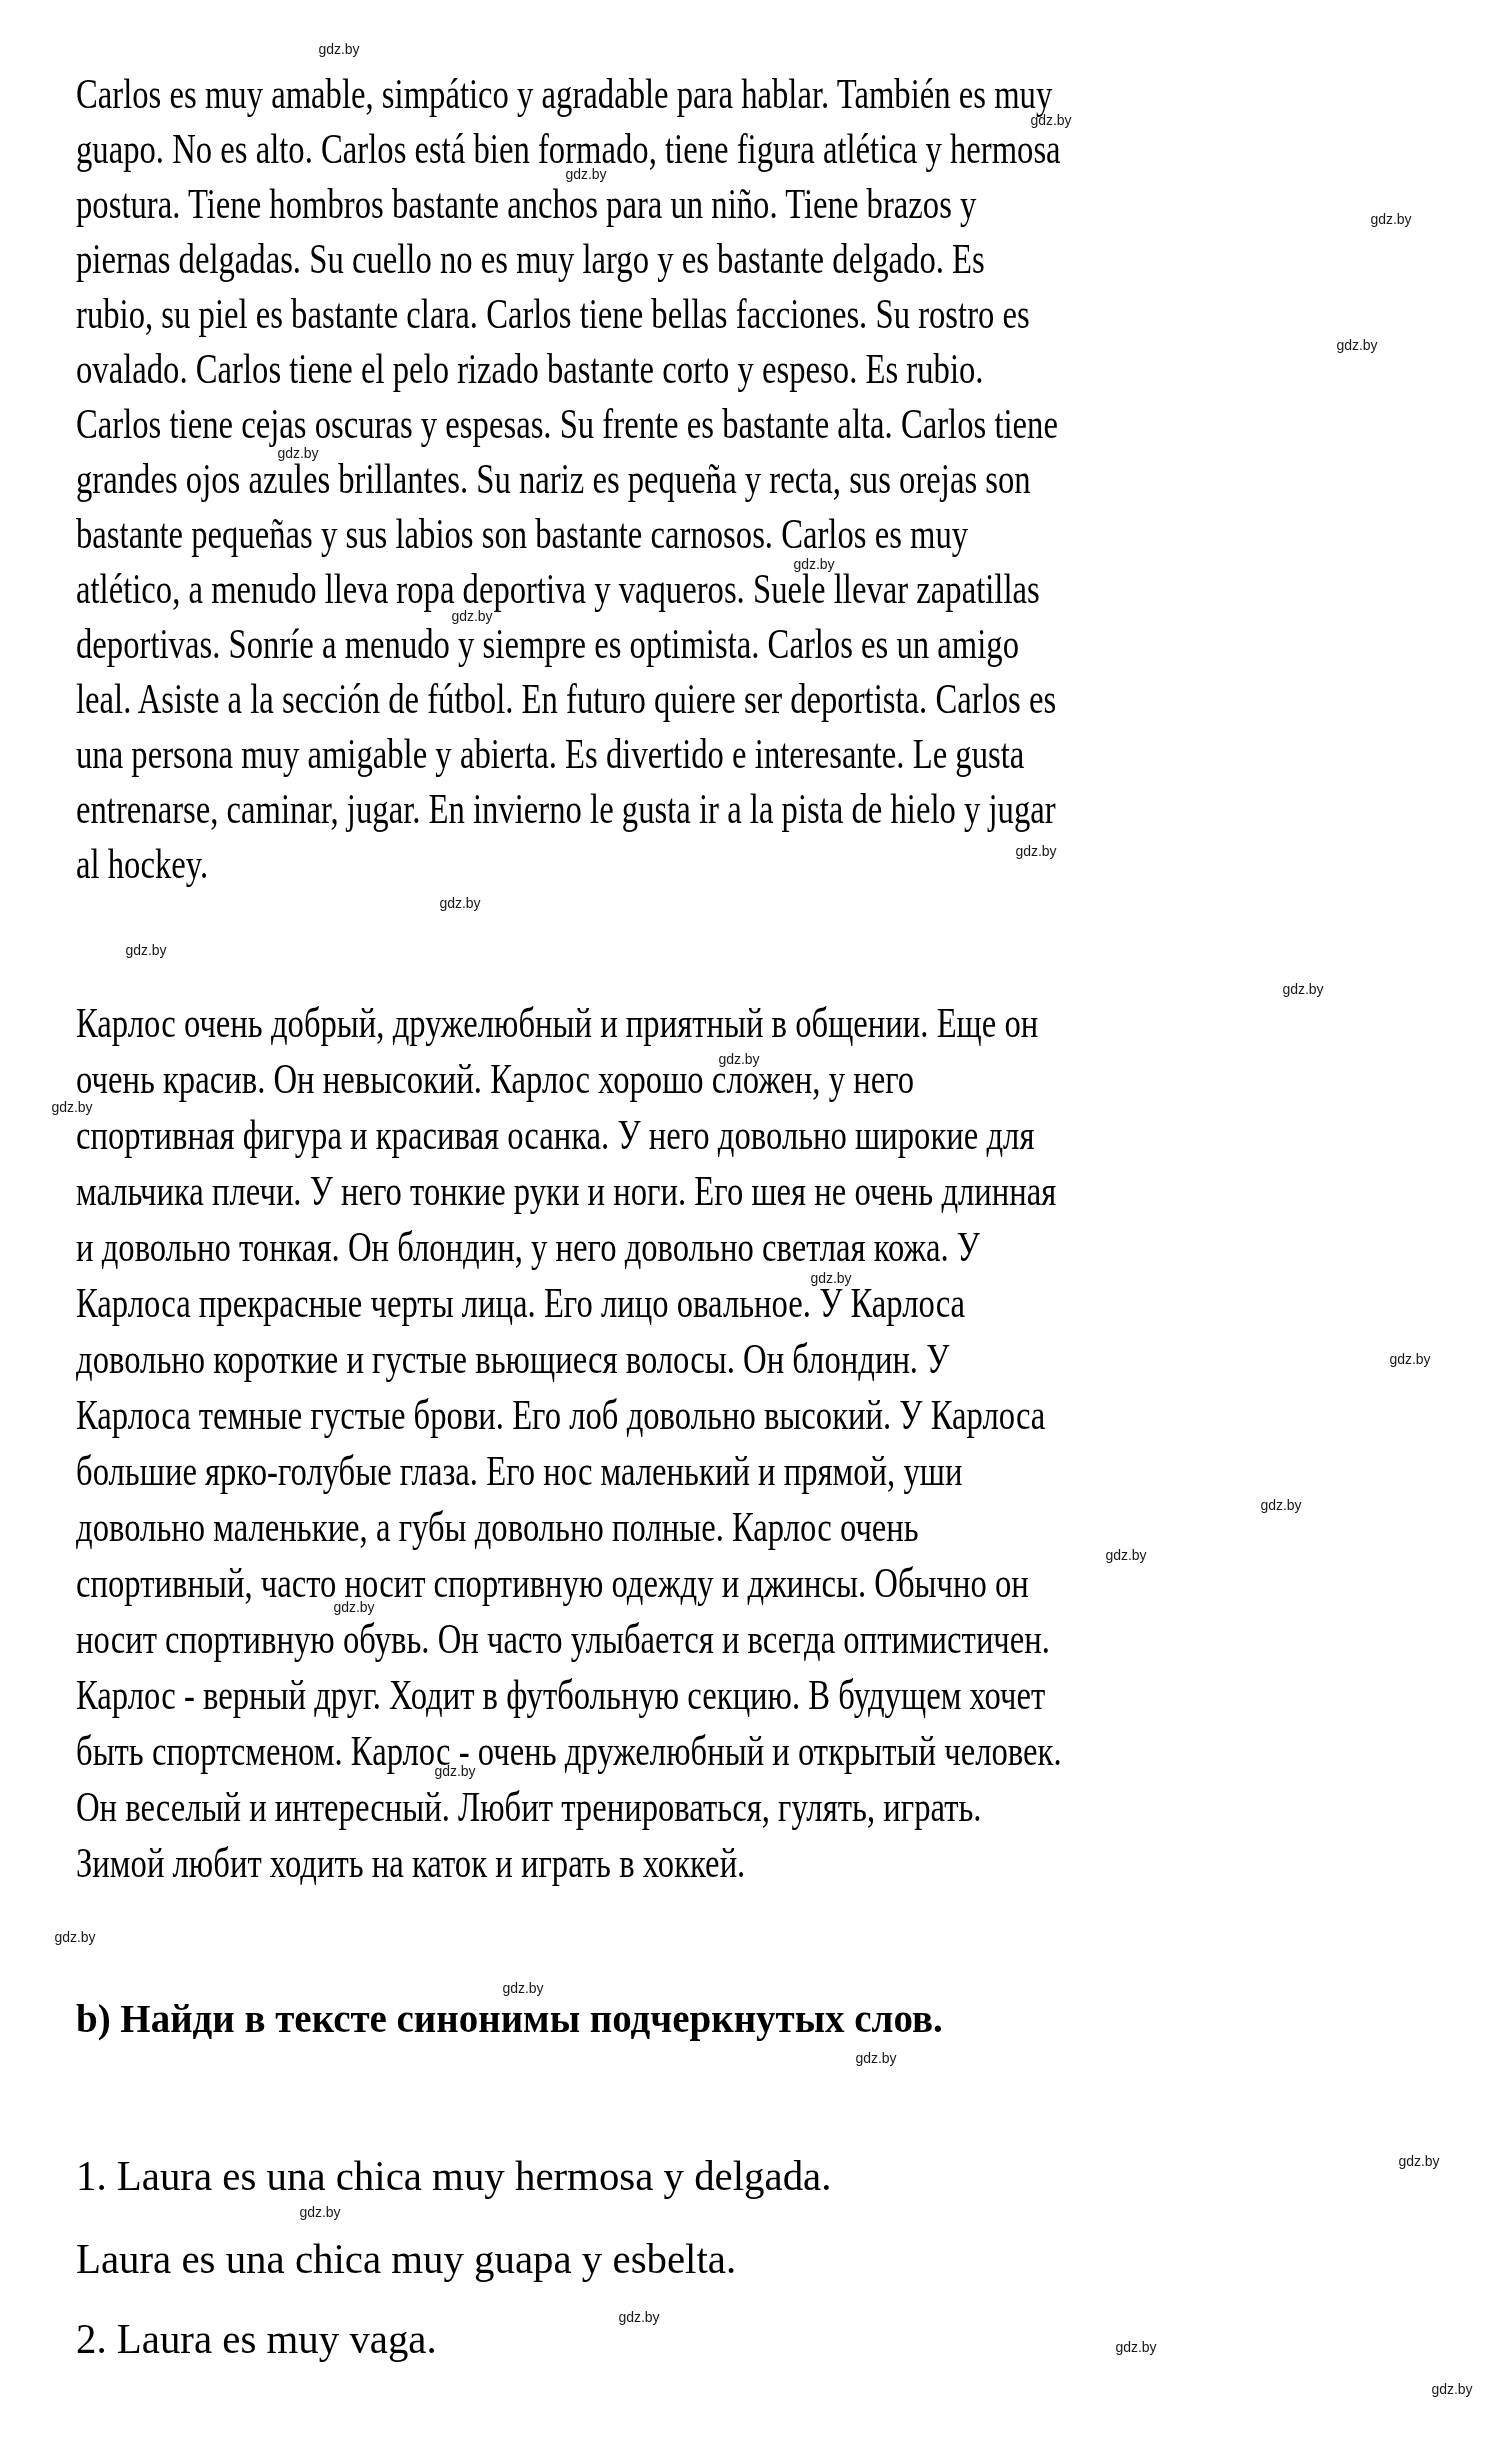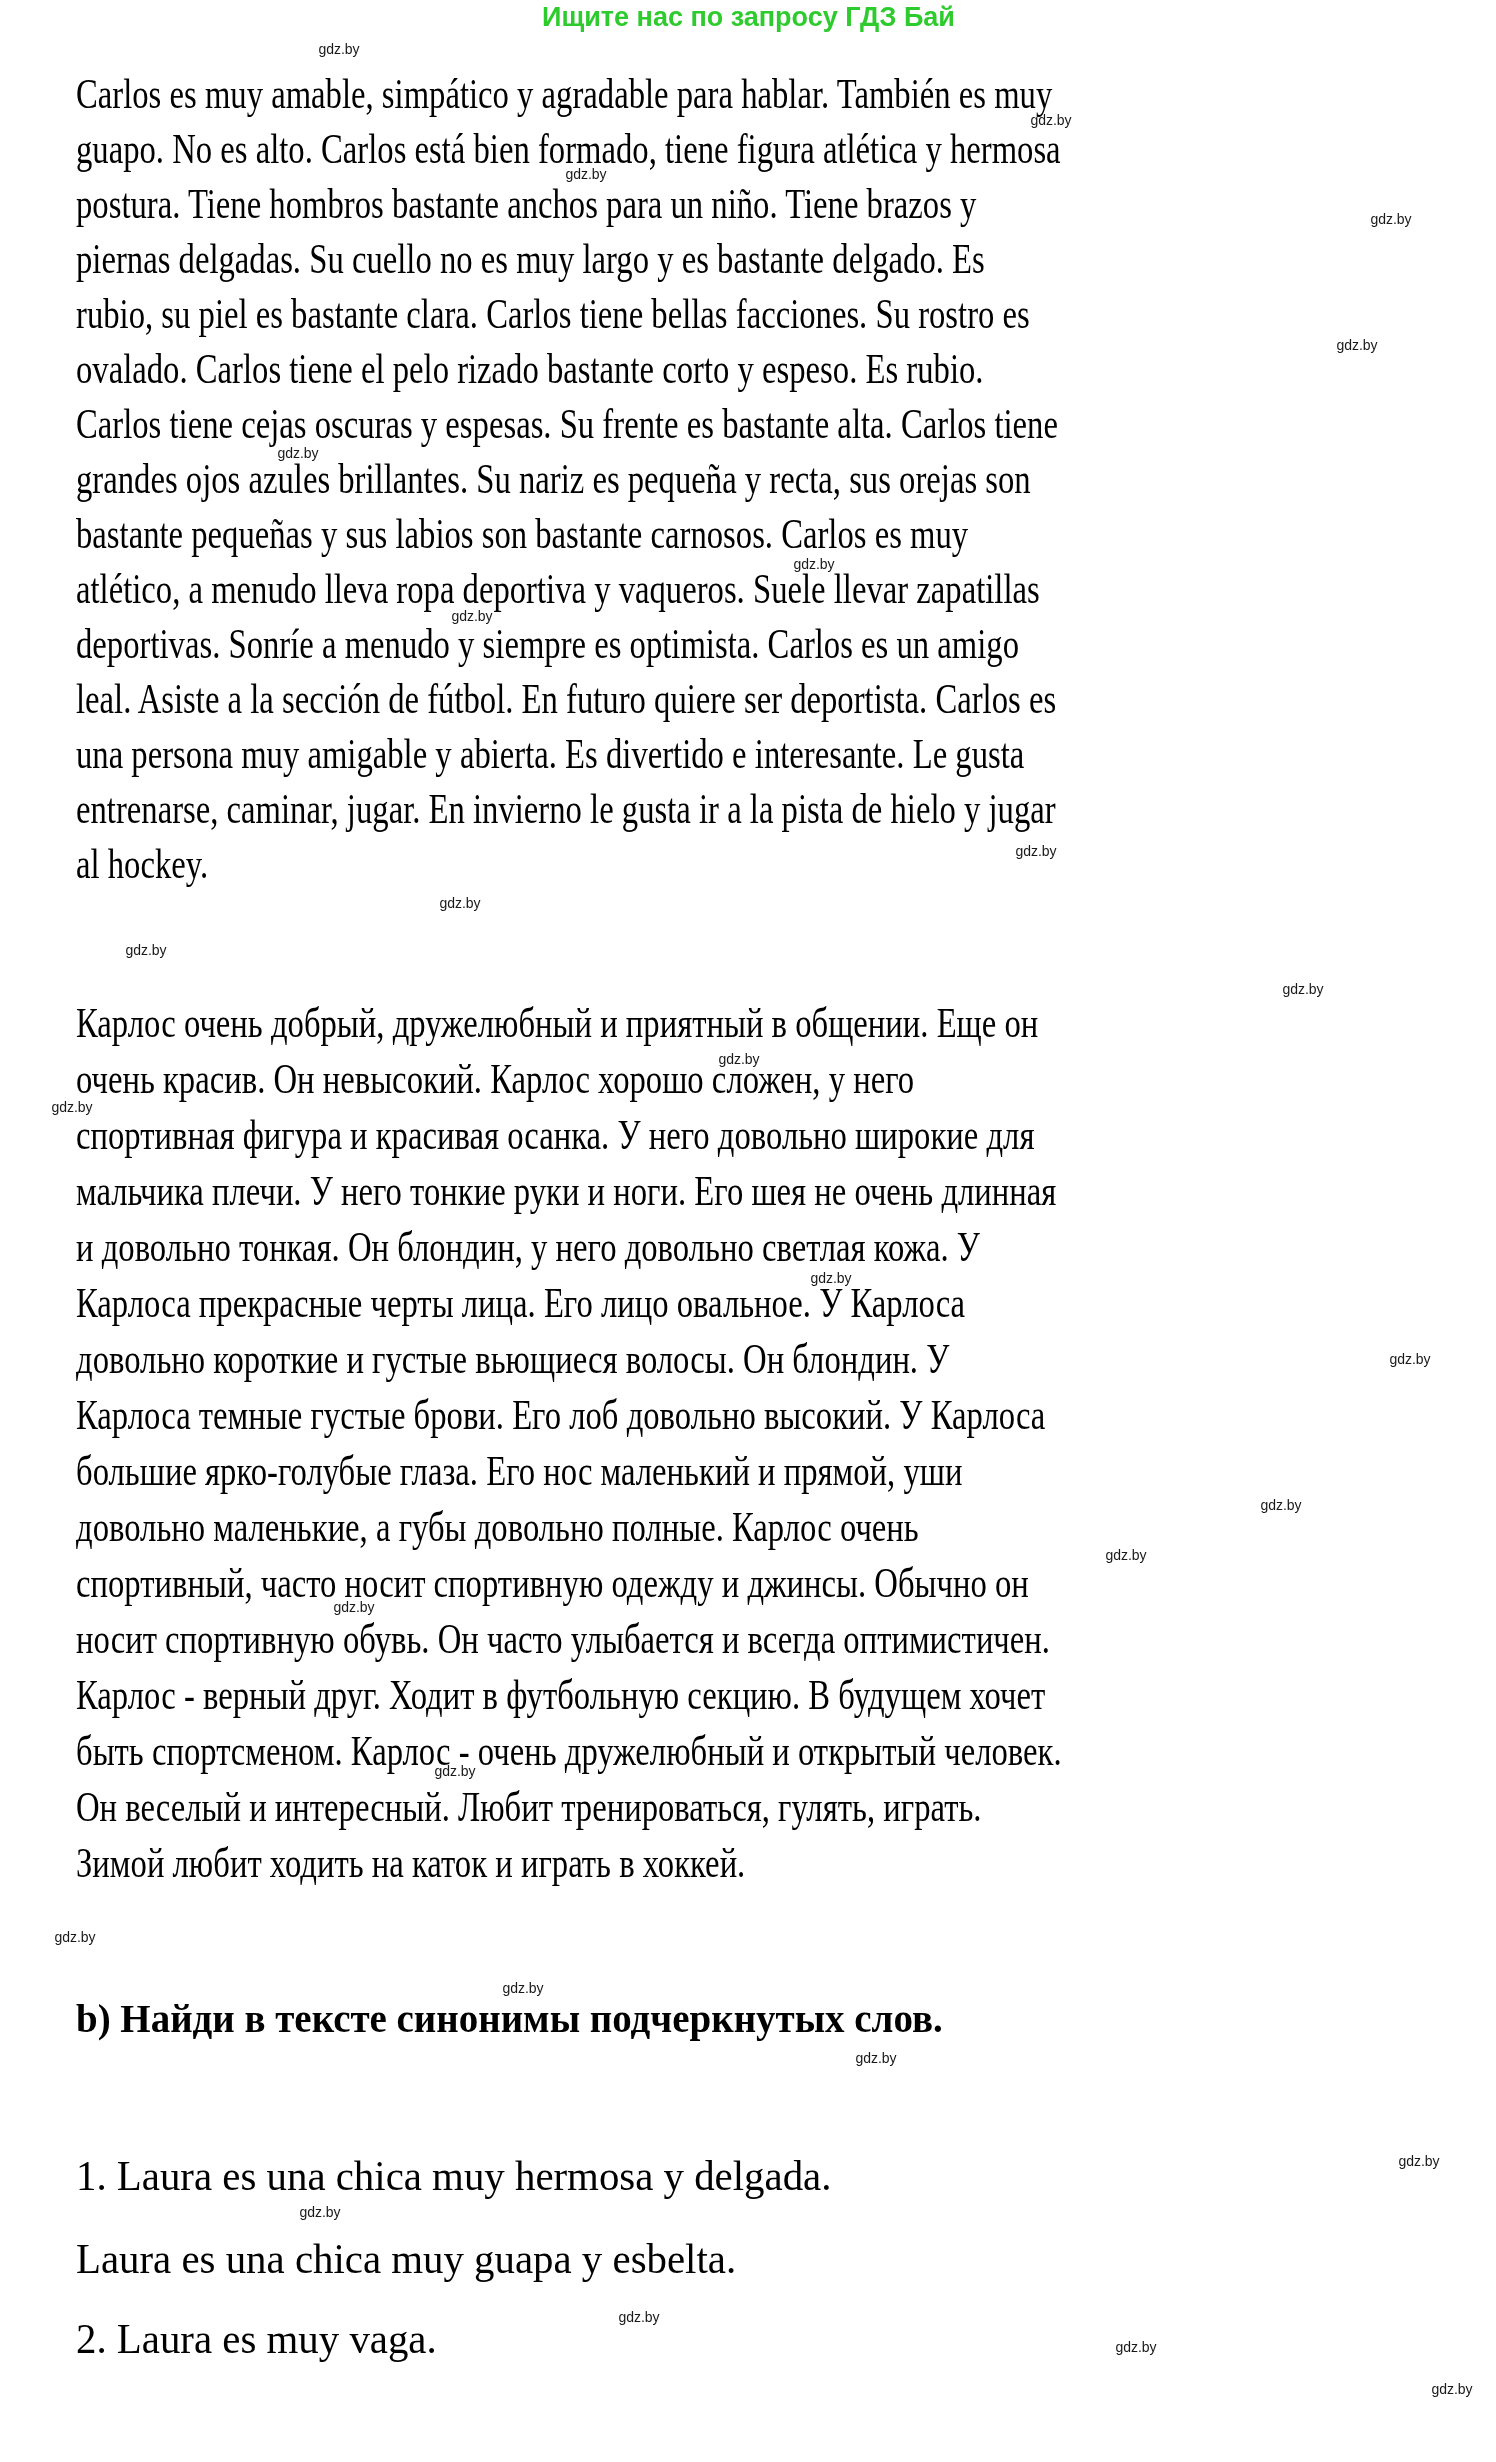--- a/index.html
+++ b/index.html
@@ -86,21 +86,20 @@
     font-size: 28px;
     line-height: 32px;
     color: var(--footer-purple, #4c2490);
   }
 </style>
 </head>
 <body>
 
 <div class="page">
 
-  <div class="site-header">Ищите нас по запросу ГДЗ Бай</div>
 
   <div class="paragraph es-par">
       <div class="text-line">Carlos es muy amable, simpático y agradable para hablar. También es muy</div>
       <div class="text-line">guapo. No es alto. Carlos está bien formado, tiene figura atlética y hermosa</div>
       <div class="text-line">postura. Tiene hombros bastante anchos para un niño. Tiene brazos y</div>
       <div class="text-line">piernas delgadas. Su cuello no es muy largo y es bastante delgado. Es</div>
       <div class="text-line">rubio, su piel es bastante clara. Carlos tiene bellas facciones. Su rostro es</div>
       <div class="text-line">ovalado. Carlos tiene el pelo rizado bastante corto y espeso. Es rubio.</div>
       <div class="text-line">Carlos tiene cejas oscuras y espesas. Su frente es bastante alta. Carlos tiene</div>
       <div class="text-line">grandes ojos azules brillantes. Su nariz es pequeña y recta, sus orejas son</div>

